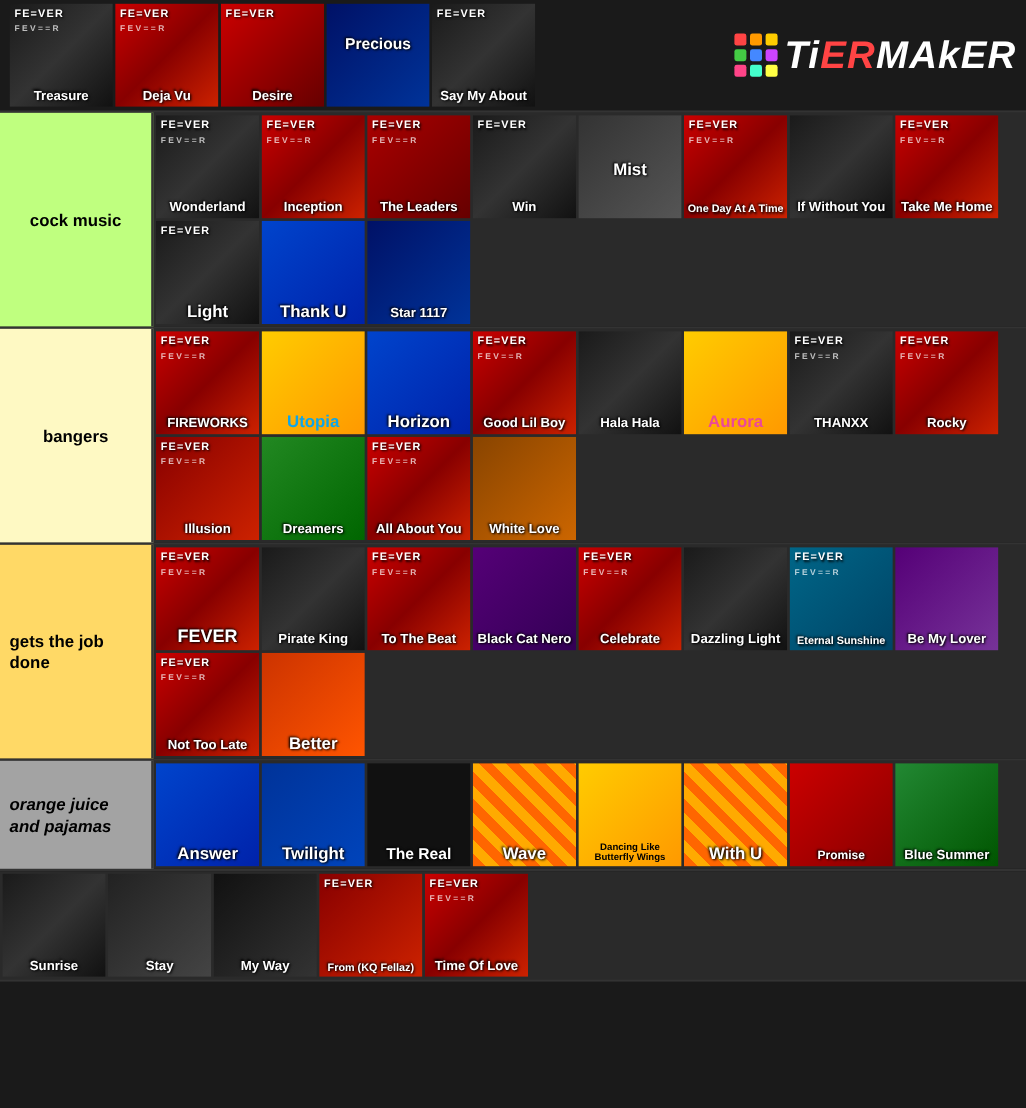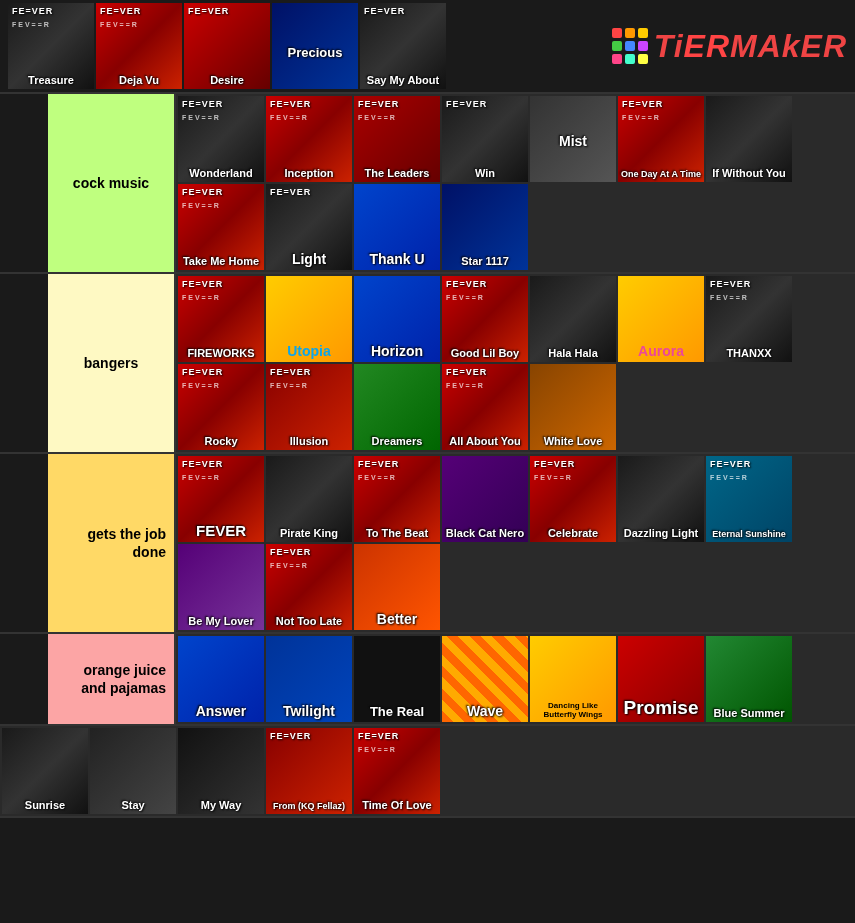--- a/index.html
+++ b/index.html
@@ -15,28 +15,27 @@
       border-bottom: 2px solid #333;
       min-height: 90px;
     }
 
     .tier-label {
       width: 128px;
       min-width: 128px;
       display: flex;
       align-items: center;
       justify-content: center;
-      text-align: right;
+      text-align: left;
       font-size: 14px;
       font-weight: bold;
       color: #000;
       padding: 8px;
       border-right: 2px solid #333;
       line-height: 1.3;
-      margin-left: 48px;
     }
 
     .tier-items {
       display: flex;
       flex-wrap: wrap;
       flex: 1;
       align-content: flex-start;
       gap: 2px;
       padding: 2px;
       background: #2a2a2a;
@@ -67,21 +66,21 @@
       font-weight: bold;
       text-shadow: 1px 1px 2px #000, -1px -1px 2px #000;
       padding: 2px 3px;
       text-align: center;
       line-height: 1.2;
       word-break: break-word;
     }
     .row-cock { background: #bfff7f; }
     .row-bangers { background: #fef9c3; }
     .row-job { background: #ffd966; }
-    .row-oj { background: #fca5a5; }
+    .row-oj { background: #a3a3a3; font-style: italic; }
     .row-diamond { background: #ff8080; }
 
     
     .header-row {
       display: flex;
       align-items: center;
       background: #1a1a1a;
       padding: 4px 8px;
       border-bottom: 2px solid #333;
       height: 94px;
@@ -102,21 +101,21 @@
       height: 10px;
       border-radius: 2px;
     }
     .logo-text {
       font-size: 32px;
       font-weight: 900;
       color: #fff;
       font-style: italic;
       letter-spacing: 1px;
     }
-    .logo-text span.ti { color: #ef4444; }
+    .logo-text span.ti { color: #ffffff; }
     .logo-text span.er { color: #ff4444; }
 
     
     .album-fever-red {
       background: linear-gradient(135deg, #cc0000 0%, #880000 50%, #cc2200 100%);
     }
     .album-fever-dark {
       background: linear-gradient(135deg, #1a1a1a 0%, #333 50%, #111 100%);
     }
     .album-blue {
@@ -180,21 +179,21 @@
       </div>
       <div class="tier-item">
         <div class="album-bg" style="background:linear-gradient(135deg,#cc0000,#660000)">
           <div class="fever-text">FE=VER</div>
         </div>
         <div class="item-label">Desire</div>
       </div>
       <div class="tier-item">
         <div class="album-bg" style="background:linear-gradient(135deg,#001166,#003399)">
         </div>
-        <div class="item-label" style="font-size:13px;bottom:26px;color:#fff;">Precious</div>
+        <div class="item-label" style="font-size:13px;bottom:42px;color:#fff;">Precious</div>
       </div>
       <div class="tier-item">
         <div class="album-bg album-fever-dark">
           <div class="fever-text">FE=VER</div>
         </div>
         <div class="item-label">Say My About</div>
       </div>
     </div>
     <div class="header-logo">
       <div class="logo-dots">
@@ -441,22 +440,26 @@
       </div>
       <div class="tier-item">
         <div class="album-bg" style="background:repeating-linear-gradient(45deg,#ff6600,#ff6600 8px,#ffaa00 8px,#ffaa00 16px)"></div>
         <div class="item-label" style="font-size:14px">Wave</div>
       </div>
       <div class="tier-item">
         <div class="album-bg album-yellow"></div>
         <div class="item-label" style="color:#000;text-shadow:none;font-size:8px">Dancing Like Butterfly Wings</div>
       </div>
       <div class="tier-item">
+        <div class="album-bg" style="background:repeating-linear-gradient(45deg,#ff6600,#ff6600 8px,#ffaa00 8px,#ffaa00 16px)"></div>
+        <div class="item-label" style="font-size:14px">With U</div>
+      </div>
+      <div class="tier-item">
         <div class="album-bg" style="background:linear-gradient(135deg,#cc0000,#880000)"></div>
-        <div class="item-label" style="font-size:19px">Promise</div>
+        <div class="item-label" style="font-size:10px">Promise</div>
       </div>
       <div class="tier-item">
         <div class="album-bg" style="background:linear-gradient(135deg,#228833,#005500)"></div>
         <div class="item-label">Blue Summer</div>
       </div>
     </div>
   </div>
 
   <div class="tier-row">
     <div class="tier-items">

